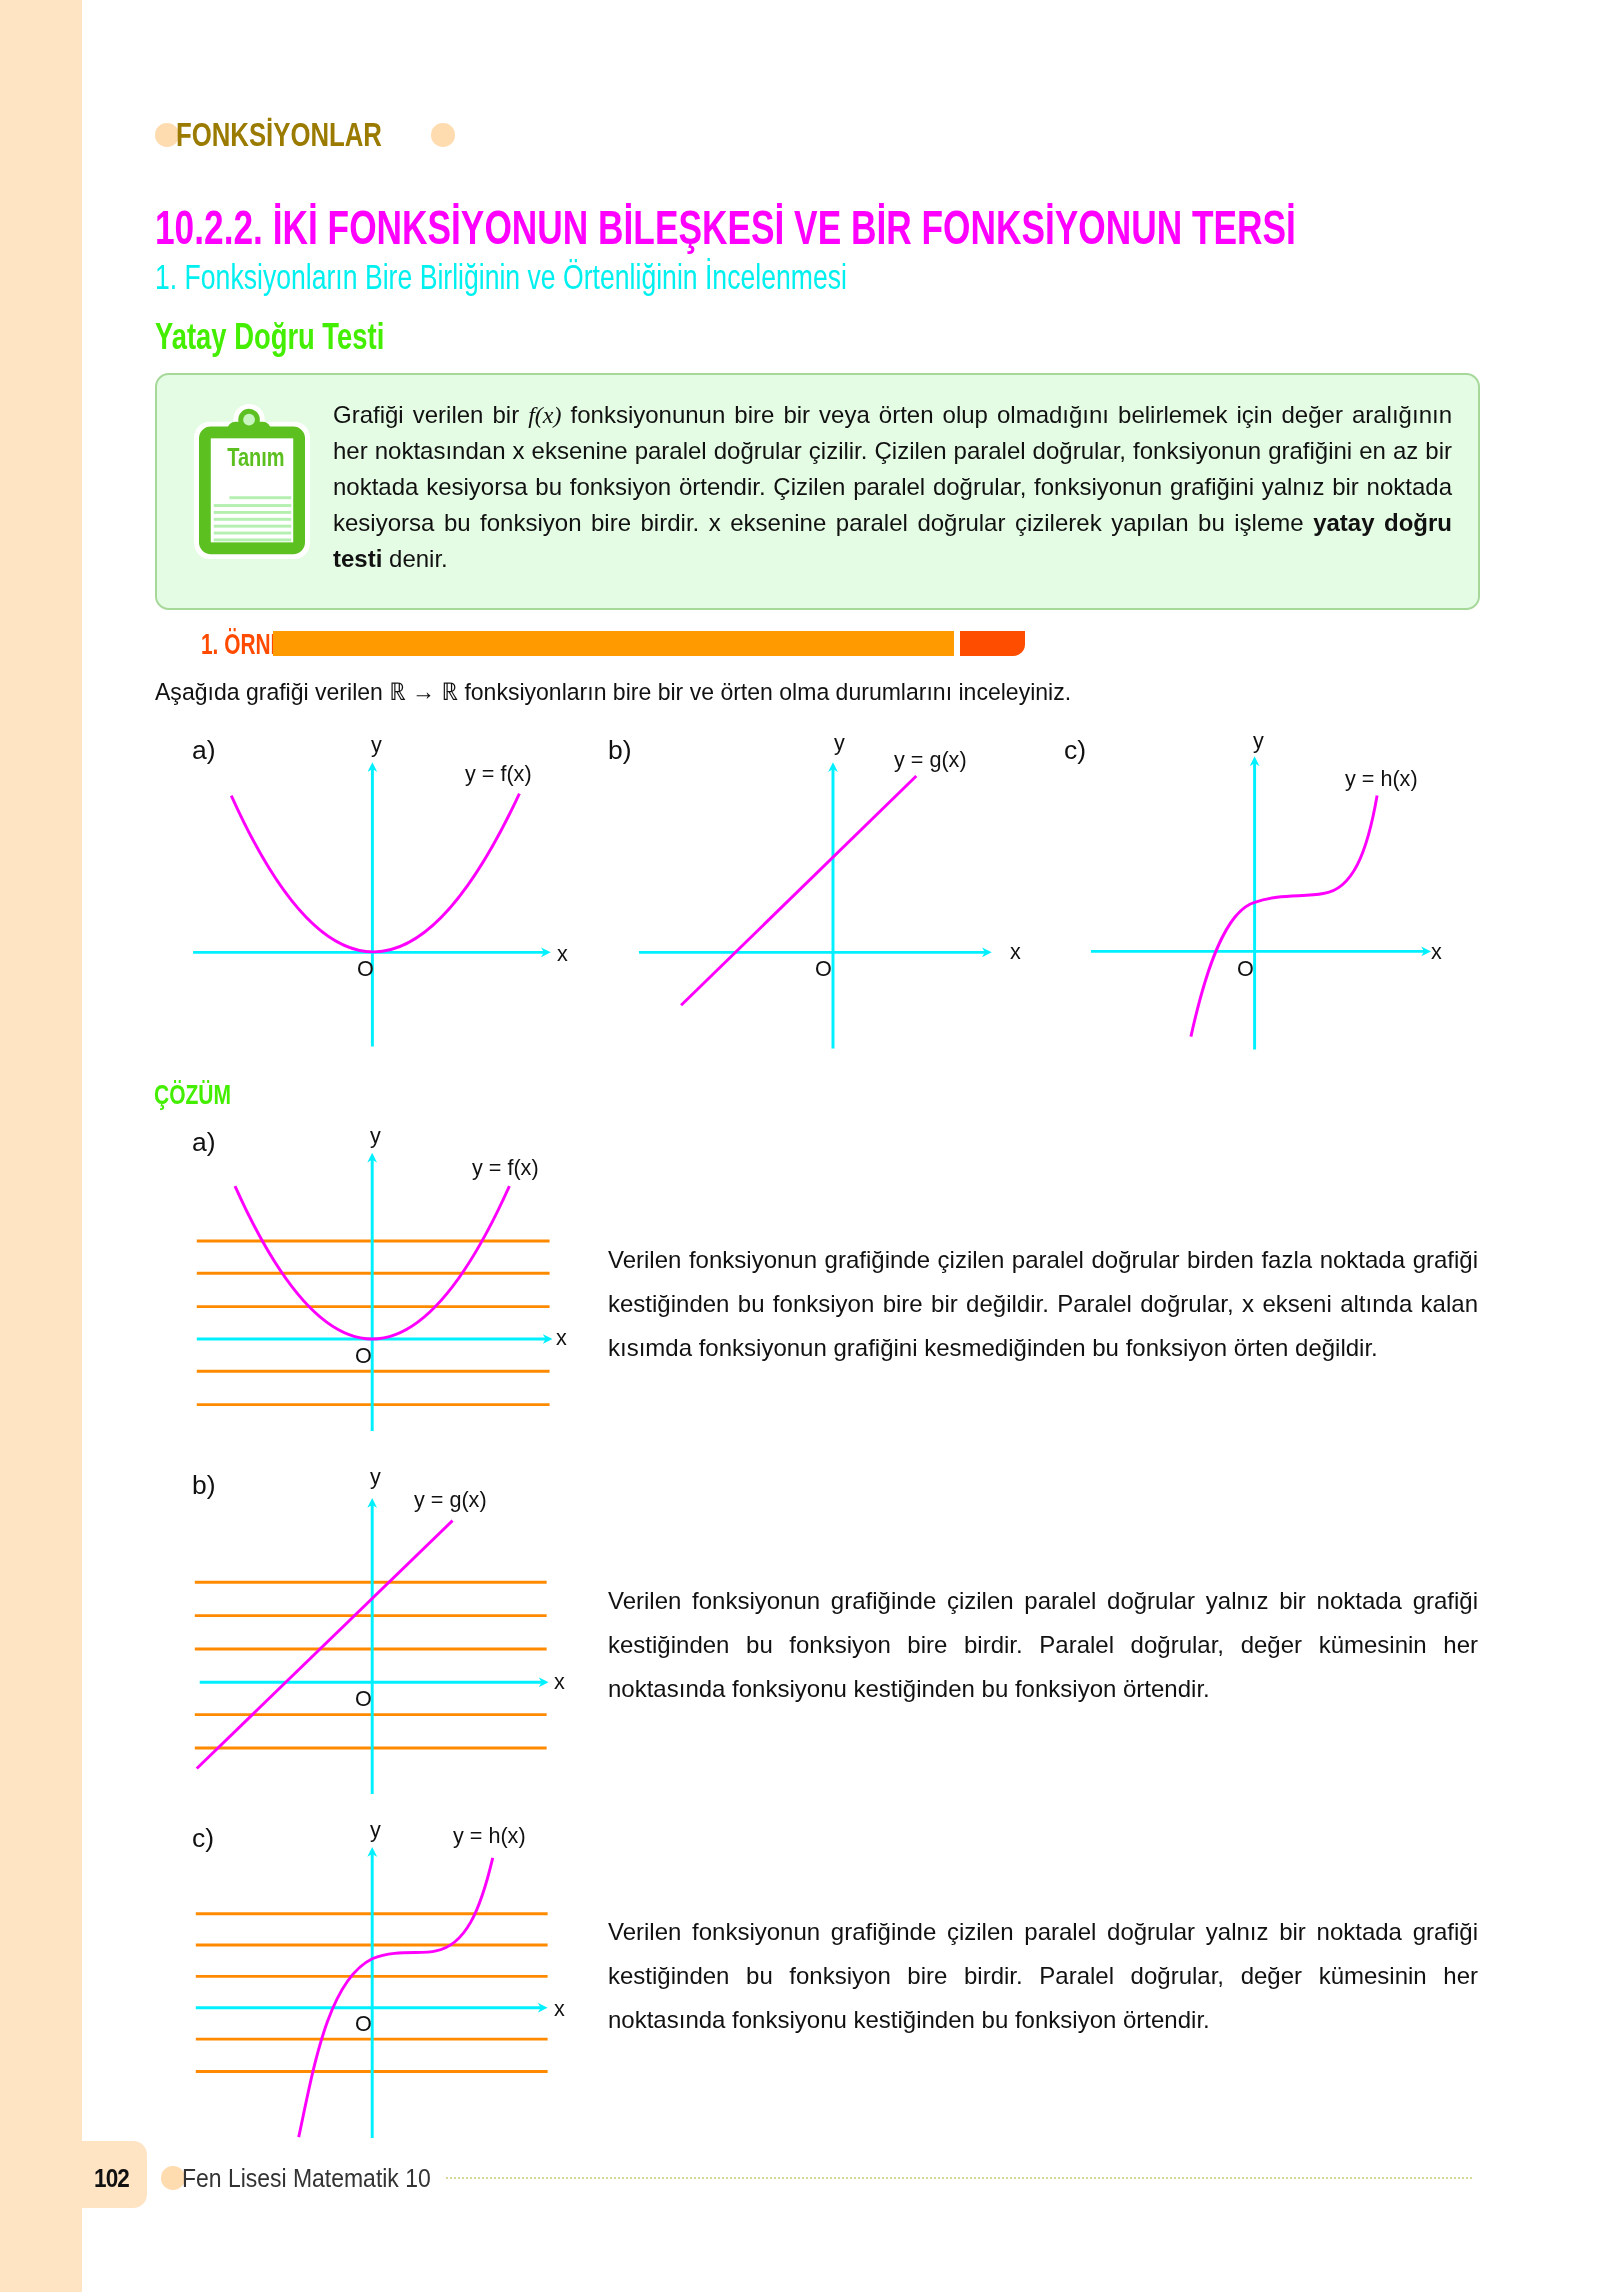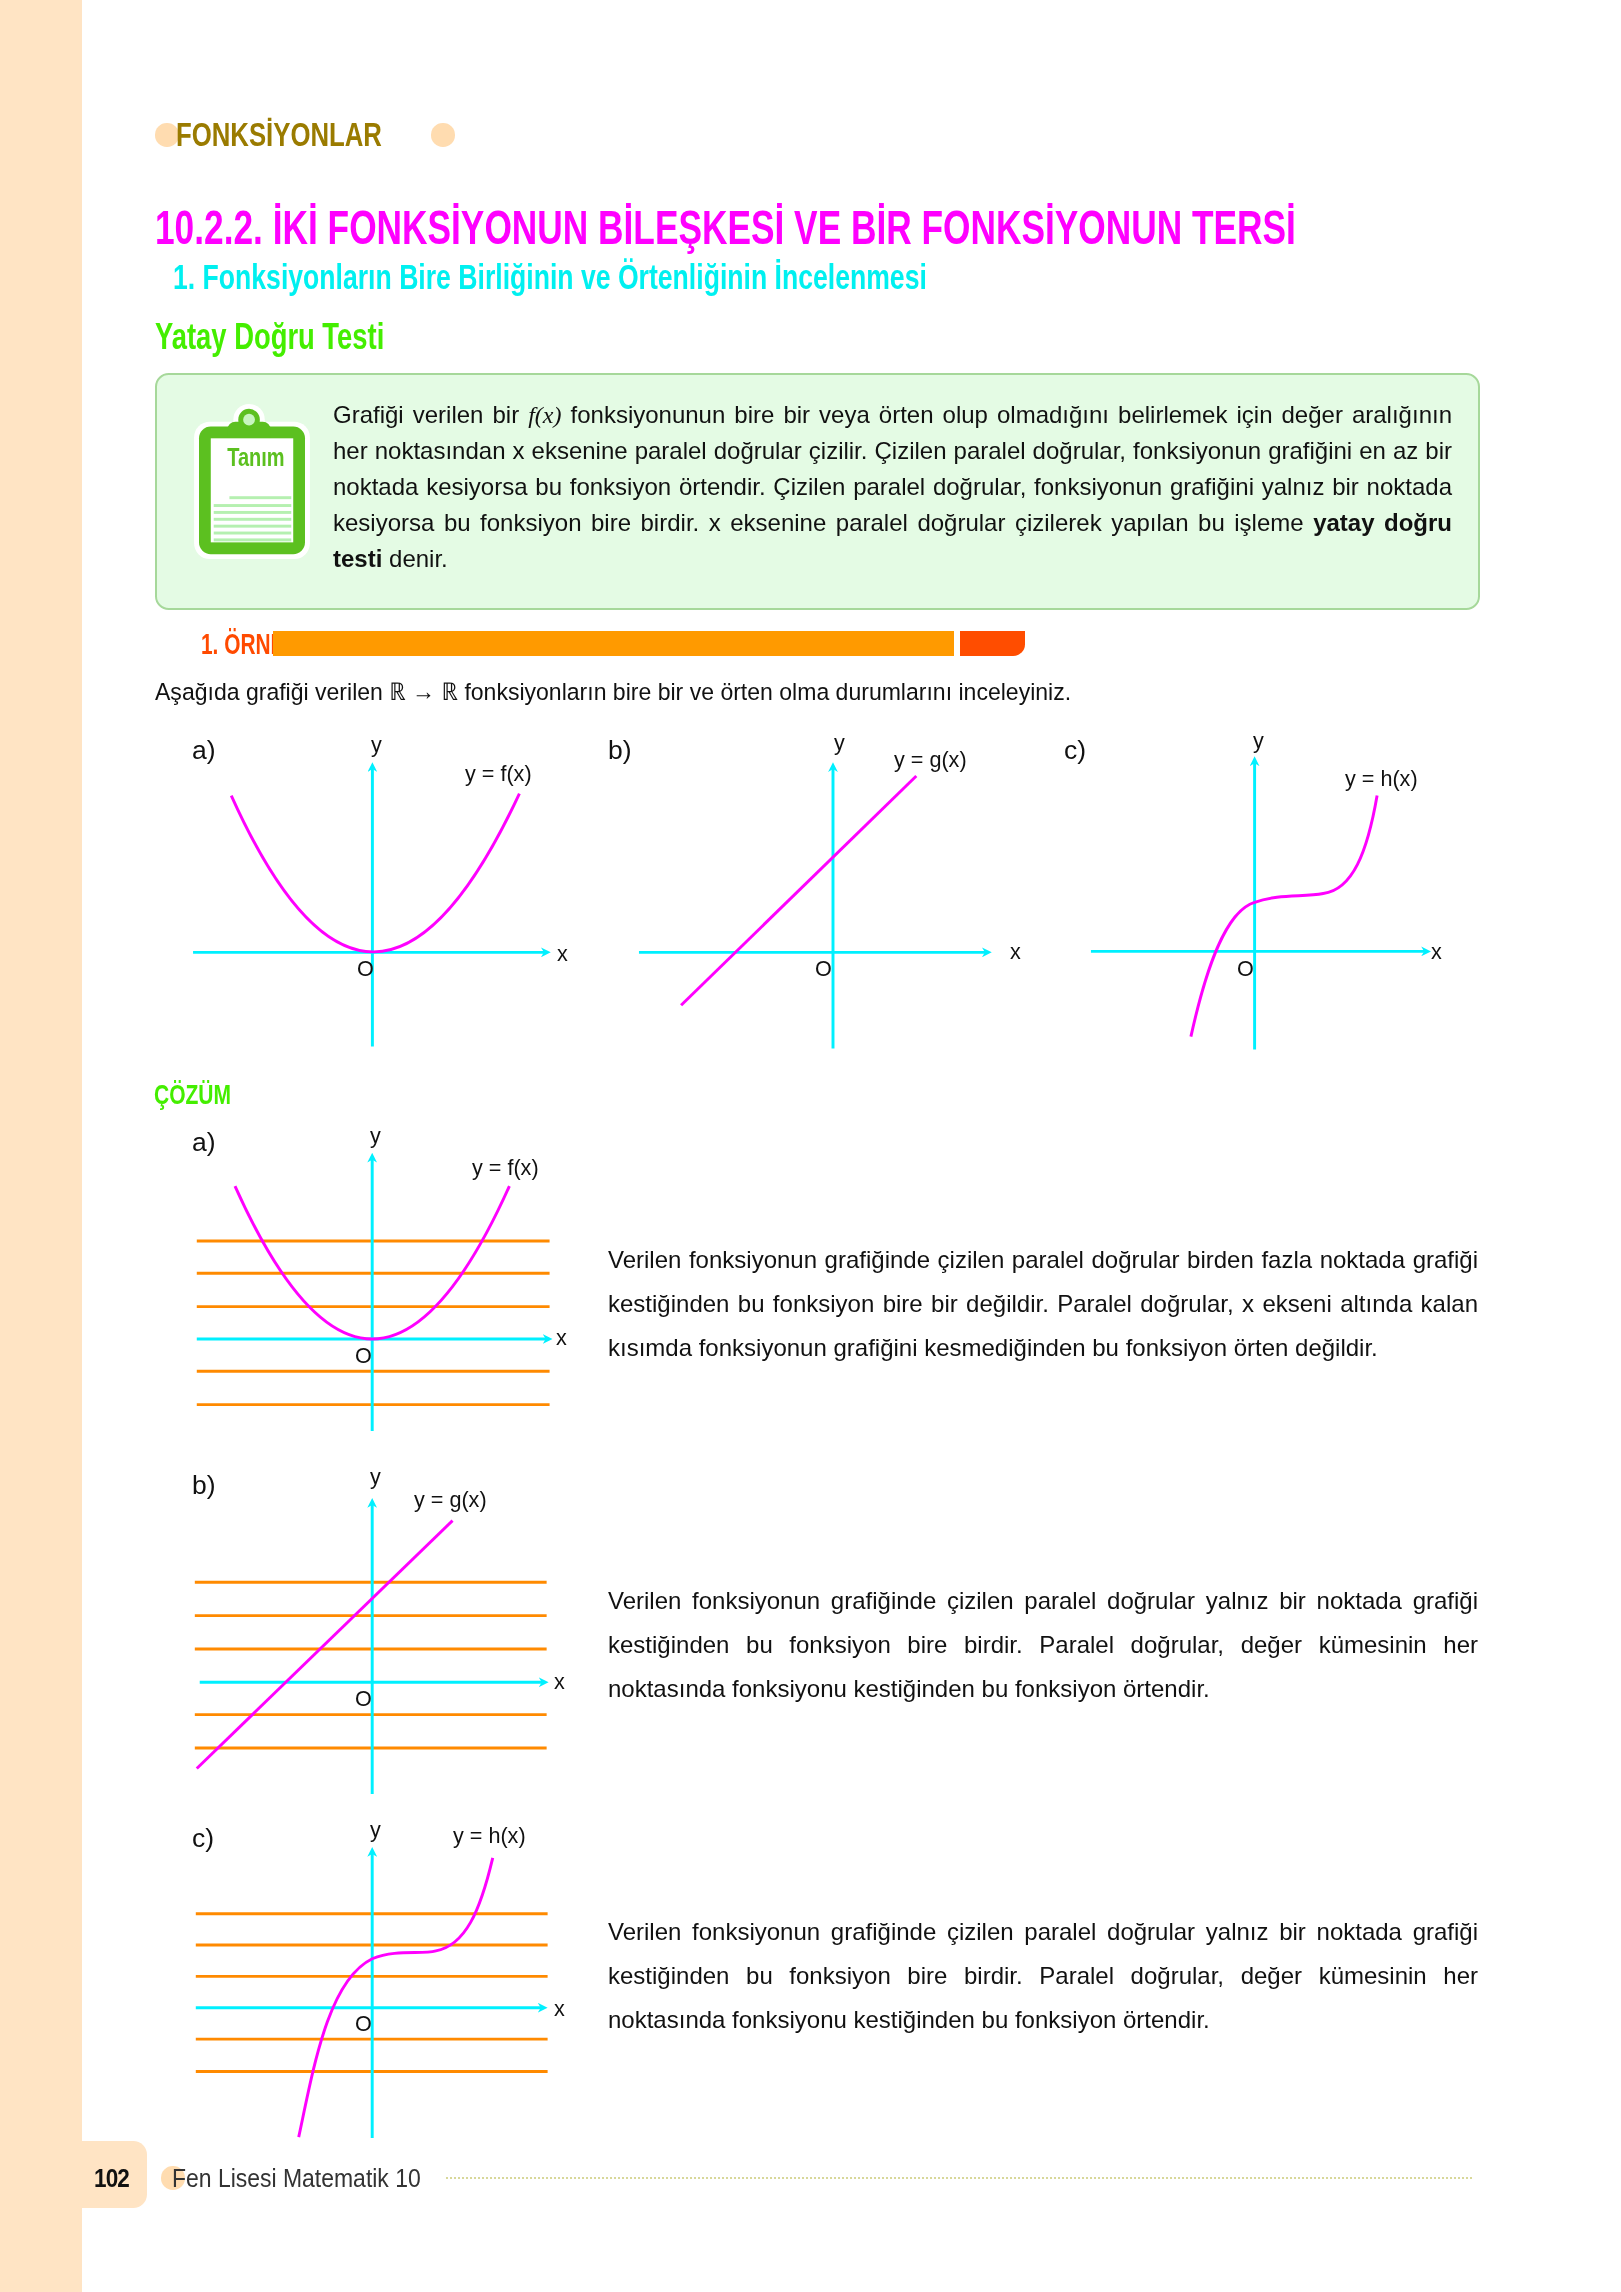--- a/index.html
+++ b/index.html
@@ -7,34 +7,34 @@
          font-family:"Liberation Sans", sans-serif; color:#111; }
   .abs { position:absolute; }
   .left-bar { left:0; top:0; width:82px; height:2293px; background:#ffe4c4; }
   .page-tab { left:0; top:2141px; width:147px; height:67px; background:#ffe4c4; border-radius:0 13.7px 13.7px 0; }
   .page-num { left:82px; top:2163px; width:59px; text-align:center; font-weight:bold; font-size:26.5px; color:#111;
               font-family:"Liberation Sans", sans-serif; letter-spacing:-1px; transform:scaleX(0.85); transform-origin:center; }
   .dot { border-radius:50%; background:#ffdcb0; }
   .cond { display:inline-block; transform-origin:left center; white-space:nowrap; }
   .chapter { left:176px; top:116px; font-size:33px; font-weight:bold; color:#9a7b00; }
   .title { left:155px; top:199px; font-size:49px; font-weight:bold; color:#ff00ff; }
-  .subtitle { left:155px; top:257px; font-size:35px; font-weight:bold; color:#00f0f0;margin-left:18px; }
+  .subtitle { left:155px; top:257px; font-size:35px; font-weight:normal; color:#00f0f0; }
   .section { left:155px; top:316px; font-size:37px; font-weight:bold; color:#44ee00; }
   .def-box { left:155px; top:373px; width:1325px; height:237px; background:#e4fbe4; border:2.9px solid #a6d89a;
              border-radius:13.7px; box-sizing:border-box; }
   .def-text { left:333px; top:397px; width:1119px; font-family:"Liberation Sans", sans-serif; font-size:24px;
               line-height:36px; text-align:justify; color:#111; }
   .def-text b { font-weight:bold; }
   .ornek { left:155px; top:628px; font-size:29px; font-weight:bold; color:#ff4a00;margin-left:46px; }
   .bar1 { left:273px; top:631px; width:681px; height:24.5px; background:#ff9a00; }
   .bar2 { left:960px; top:631px; width:65px; height:24.5px; background:#ff4d00; border-radius:0 0 11.8px 0; }
   .prompt { left:155px; top:674px; font-size:24.5px; color:#111; }
   .cozum { left:154px; top:1079px; font-size:28px; font-weight:bold; color:#44ee00; }
   .sol-text { left:608px; width:870px; font-size:24px; line-height:44px; text-align:justify; color:#111; }
-  .footer-text { left:172px; top:2164px; font-size:25.5px; color:#333; font-weight:normal; }
+  .footer-text { left:182px; top:2164px; font-size:25.5px; color:#333; font-weight:normal; }
   .dotted { left:446px; top:2177px; width:1026px; height:0; border-top:2.9px dotted #d8d89a; }
 </style>
 </head>
 <body>
 
 <div class="abs left-bar"></div>
 <div class="abs page-tab"></div>
 
 <div class="abs dot" style="left:155px;top:123px;width:23.5px;height:23.5px;"></div>
 <div class="abs chapter">

